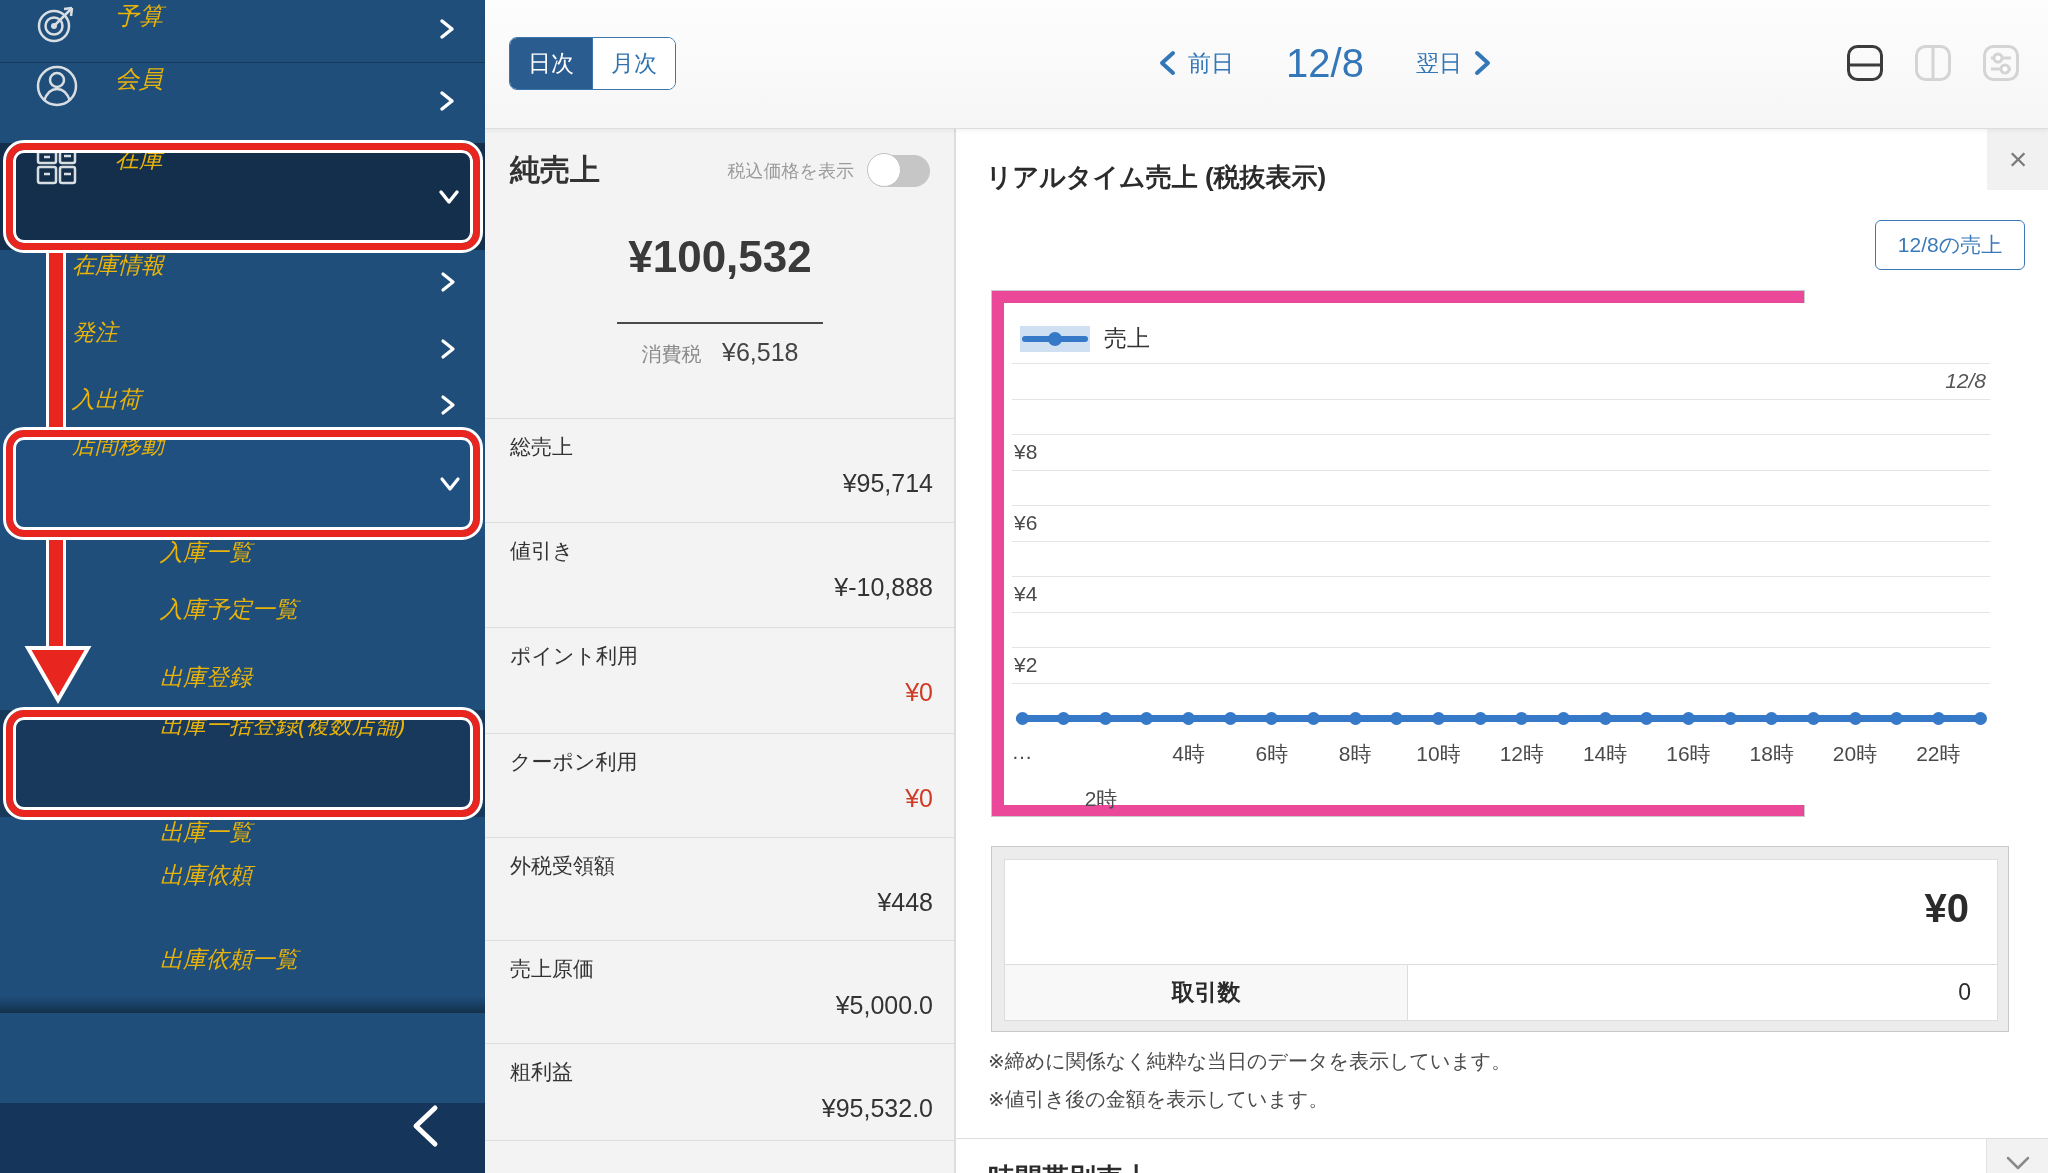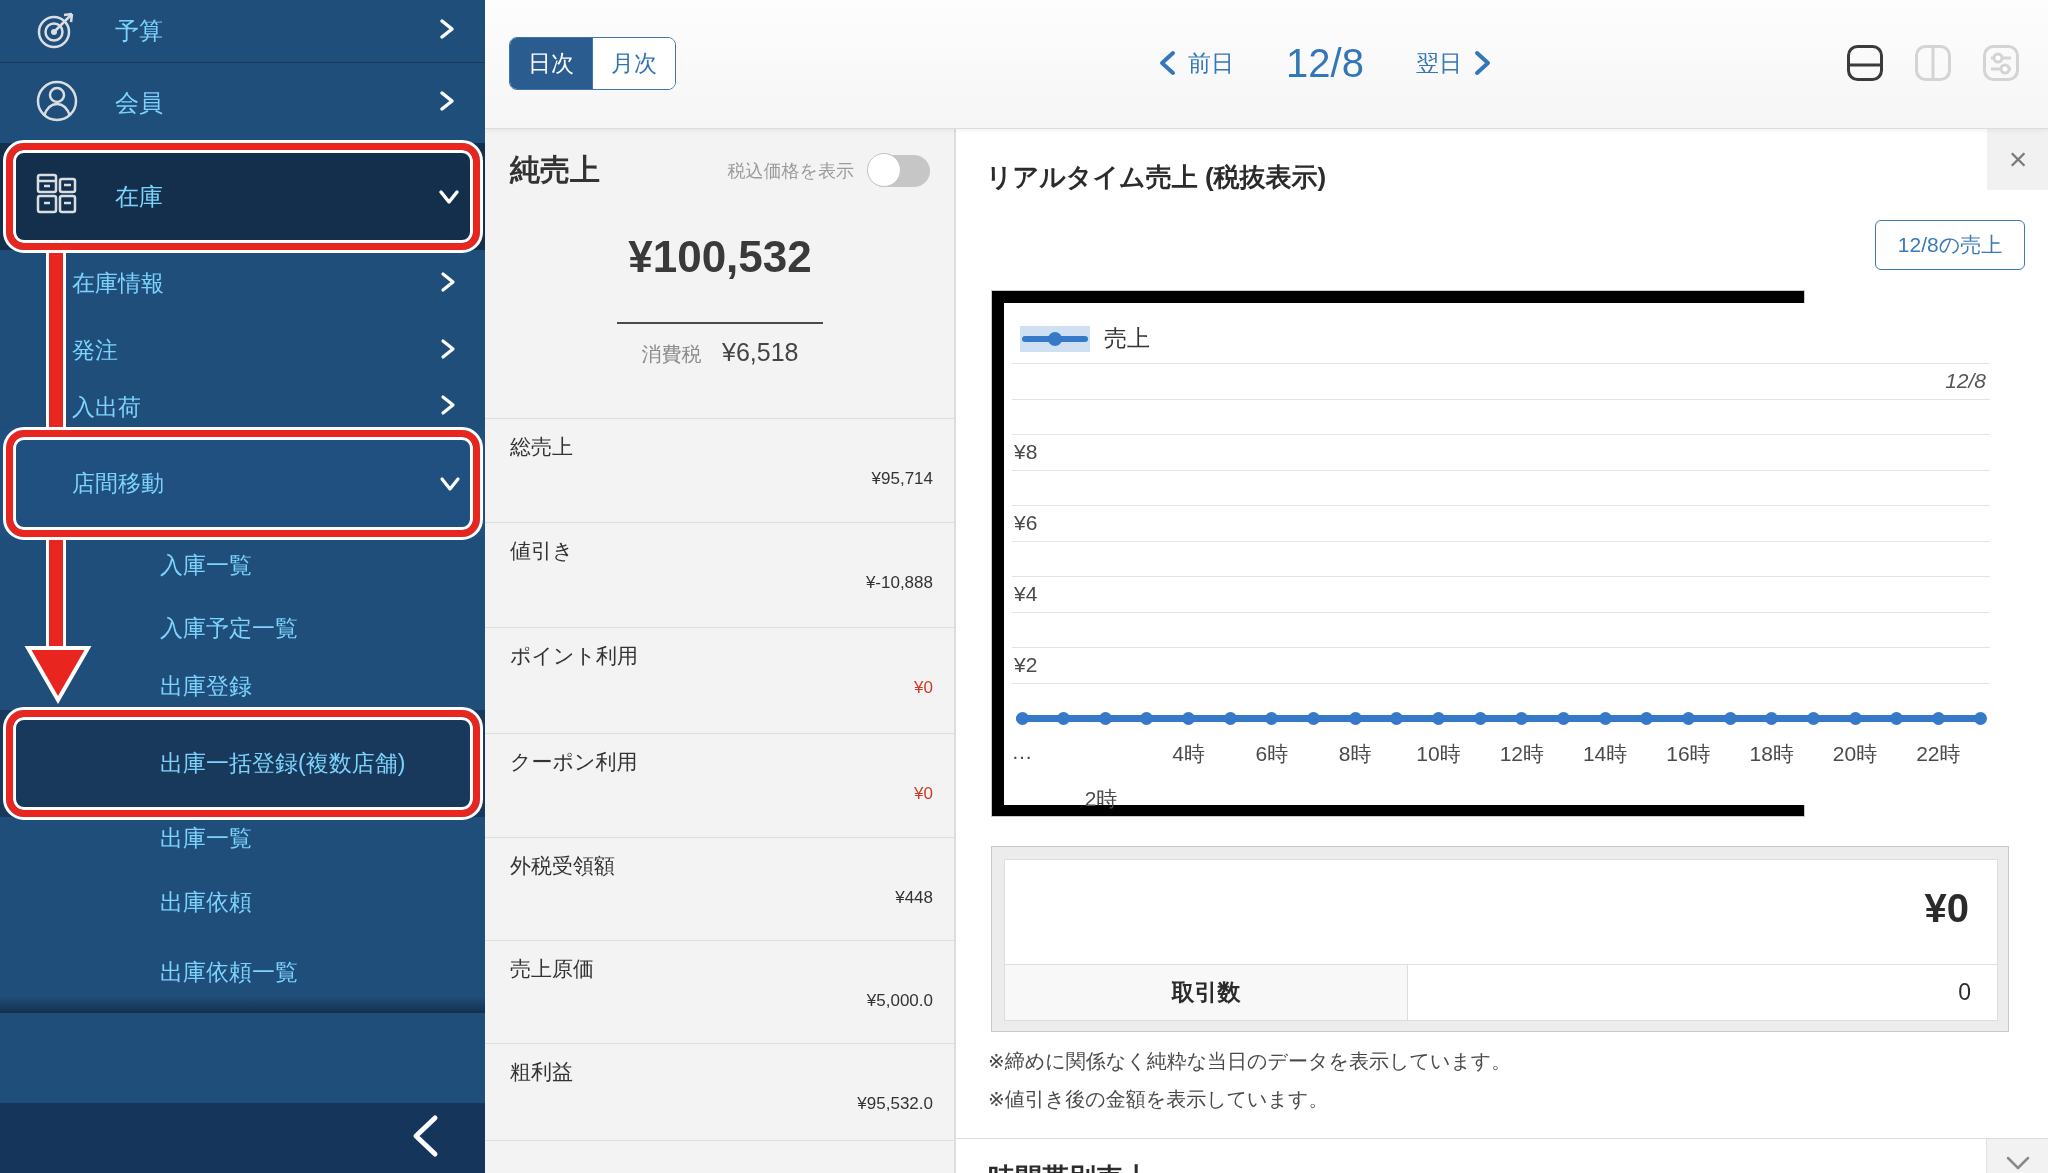--- a/index.html
+++ b/index.html
@@ -19,21 +19,21 @@
   #view-toggle .seg.unsel{background:#fff;color:#3273ae;border-left:1px solid #3b77ad;}
   #date-nav{left:560px;top:30px;width:560px;height:66px;display:flex;align-items:center;
     justify-content:center;color:#3377b8;}
   #date-nav .lbl{font-size:23px;}
   #date-nav .big-date{font-size:40px;margin:0 52px;font-weight:500;}
   .nav-chev{margin:0 10px;display:flex;align-items:center;}
   #layout-icons{right:28px;top:44px;display:flex;gap:30px;}
 
   
   #sidebar{left:0;top:0;width:485px;height:1173px;background:#1f4e7b;overflow:hidden;z-index:4;}
-  .srow{position:absolute;left:0;width:485px;display:flex;align-items:center;color:#7dd3fc;}
+  .srow{position:absolute;left:0;width:485px;display:flex;color:#eab308;font-style:italic;}
   .srow .ic{position:absolute;left:34px;}
   .lab1{margin-left:115px;font-size:24px;}
   .lab2{margin-left:72px;font-size:23px;}
   .lab3{margin-left:160px;font-size:23px;}
   .chev{position:absolute;right:28px;top:50%;transform:translateY(-50%);}
   .chev.down{transform:translateY(-50%) rotate(90deg);}
   .divline{position:absolute;left:0;width:485px;height:1px;background:rgba(0,0,0,.25);}
   #settings-row{top:1013px;height:90px;background:#27598c;}
   #collapse-bar{top:1103px;height:70px;background:#15365a;}
   #submenu-shadow{left:0;top:996px;width:485px;height:17px;
@@ -54,32 +54,32 @@
   .switch{width:62px;height:32px;border-radius:16px;background:#c6c6c6;position:relative;flex:0 0 auto;}
   .switch .knob{position:absolute;left:-1px;top:-2px;width:34px;height:34px;border-radius:50%;
     background:#fff;border:1px solid #c2c2c2;box-sizing:border-box;}
   #net-sales{left:0;top:104px;width:470px;text-align:center;font-size:44px;font-weight:bold;color:#3a3a3a;}
   #net-underline{left:132px;top:194px;width:206px;height:2px;background:#4a4a4a;}
   #tax-line{left:0;top:210px;width:470px;text-align:center;}
   #tax-line .t1{font-size:20px;color:#8a8a8a;margin-right:16px;}
   #tax-line .t2{font-size:25px;color:#444;}
   .stat-row{position:absolute;left:0;width:470px;border-top:1px solid #dedede;box-sizing:border-box;}
   .stat-row .sl{position:absolute;left:25px;top:14px;font-size:21px;color:#333;}
-  .stat-row .sv{position:absolute;right:22px;top:50px;font-size:17px;color:#333;}
+  .stat-row .sv{position:absolute;right:22px;top:50px;font-size:25px;color:#333;}
   .stat-row .sv.red{color:#cf3b24;}
 
   
   #realtime-panel{left:955px;top:128px;width:1093px;height:1045px;background:#fff;
     border-left:1px solid #ddd;box-sizing:border-box;}
   #rt-title{left:30px;top:32px;font-size:26px;font-weight:bold;color:#2b2b2b;}
   #rt-close{left:1031px;top:1px;width:62px;height:61px;background:#f1f1f1;display:flex;
     align-items:center;justify-content:center;font-size:32px;color:#7a7a7a;cursor:pointer;}
   #rt-datebtn{left:919px;top:92px;width:148px;height:48px;border:1.5px solid #3a7ab8;border-radius:6px;
     color:#3a7ab8;font-size:21px;display:flex;align-items:center;justify-content:center;background:#fff;cursor:pointer;}
-  #chart-box{left:35px;top:162px;width:814px;height:527px;background:#000000;border:1px solid #c9c9c9;box-sizing:border-box;text-decoration:underline;}
+  #chart-box{left:35px;top:162px;width:814px;height:527px;background:#ec4899;border:1px solid #c9c9c9;box-sizing:border-box;text-decoration:underline;}
   #chart-plot{left:12px;top:12px;width:994px;height:502px;background:#fff;position:absolute;}
   .gridline{position:absolute;left:8px;width:978px;height:1px;background:#e4e4e4;}
   .ylab{position:absolute;left:10px;font-size:21px;color:#4a4a4a;}
   .xlab{position:absolute;width:80px;text-align:center;font-size:21px;color:#4a4a4a;}
   .chart-annotation{position:absolute;right:12px;top:66px;font-size:21px;font-style:italic;color:#555;}
   .chart-line{position:absolute;left:12px;width:970px;height:7px;border-radius:4px;}
   .dot{position:absolute;width:13px;height:13px;border-radius:50%;}
   #legend{position:absolute;left:16px;top:20px;display:flex;align-items:center;}
   #legend .sw{width:70px;height:26px;background:#cfe0f3;position:relative;}
   #legend .sw .l{position:absolute;left:2px;top:10px;width:66px;height:6px;background:#3579c8;border-radius:3px;}

